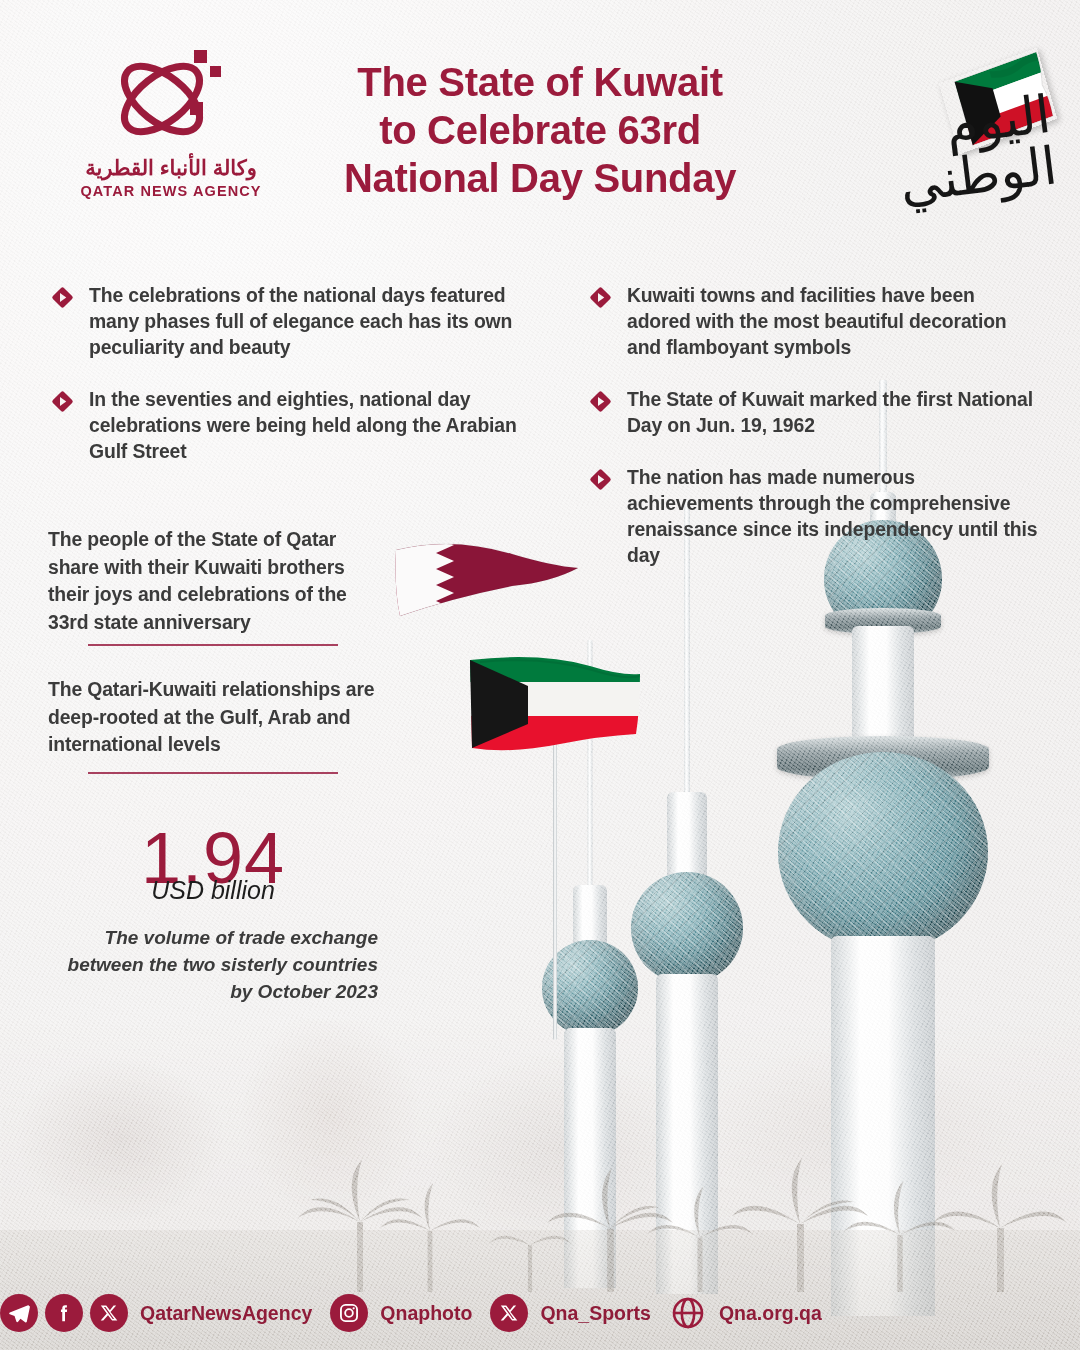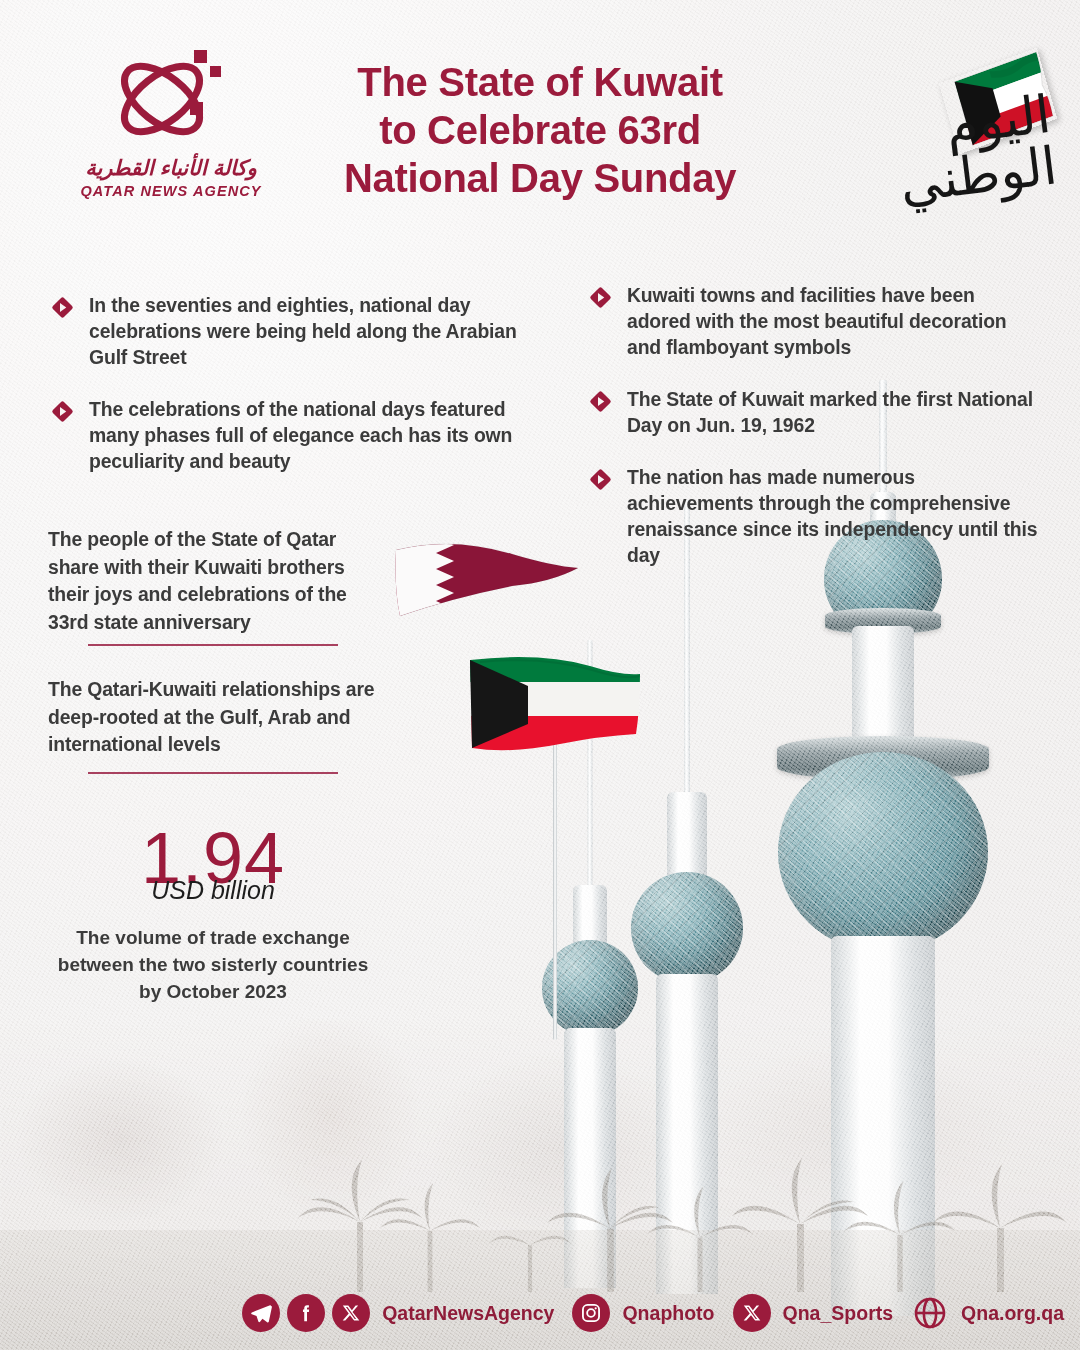--- a/index.html
+++ b/index.html
@@ -69,21 +69,21 @@
     background:linear-gradient(to bottom,#cfd6d8,#6b7b80 40%,#3e5257 75%,#8e9a9e);
     border-radius:50%/30%;
     box-shadow:0 2px 5px rgba(0,0,0,.25);
   }
   
   .flagpole{
     position:absolute;width:4px;border-radius:2px;
     background:linear-gradient(to right,#b9bfc2,#ffffff,#c7cdd0);
   }
   
-  .qna-logo{position:absolute;left:66px;top:44px;width:210px;text-align:center;font-style:italic;}
+  .qna-logo{position:absolute;left:66px;top:44px;width:210px;text-align:center;}
   .qna-mark{width:130px;height:110px;display:block;margin:0 auto;}
   .qna-ar{
     font-size:21px;color:#9B1B3C;font-weight:bold;margin-top:2px;letter-spacing:.5px;
     direction:rtl;
   }
   .qna-en{
     font-size:14.5px;color:#9B1B3C;font-weight:bold;letter-spacing:1.1px;margin-top:3px;
   }
   .title{
     position:absolute;left:300px;top:58px;width:480px;text-align:center;
@@ -118,27 +118,27 @@
   }
   .rule{position:absolute;height:2px;background:#A8415F;}
   .stat-num{
     position:absolute;text-align:center;color:#9B1B3C;font-weight:normal;
     font-size:72px;letter-spacing:1px;line-height:1;
   }
   .stat-unit{
     position:absolute;text-align:center;color:#1d1d1d;font-size:25px;line-height:1;font-style:italic;
   }
   .stat-desc{
-    position:absolute;text-align:center;color:#3b3b3b;font-weight:bold;
-    font-size:19px;line-height:1.42;
+    position:absolute;text-align:right;color:#3b3b3b;font-weight:bold;
+    font-size:19px;line-height:1.42;font-style:italic;
   }
   
   .footer{
-    position:absolute;left:0;right:16px;bottom:14px;height:46px;
-    display:flex;align-items:center;justify-content:flex-end;gap:0px;
+    position:absolute;left:0;right:0;bottom:14px;height:46px;
+    display:flex;align-items:center;justify-content:flex-start;gap:0px;
   }
   .sgroup{display:flex;align-items:center;gap:7px;margin-right:18px;}
   .sicon{
     width:38px;height:38px;border-radius:50%;background:#9B1B3C;
     display:flex;align-items:center;justify-content:center;flex:0 0 auto;
   }
   .sicon.hollow{background:transparent;}
   .shandle{
     font-size:19.5px;color:#8f1c39;font-weight:bold;margin-left:5px;white-space:nowrap;
   }
@@ -252,37 +252,37 @@
         <rect x="0" y="0" width="120" height="84" fill="url(#none)"></rect>
       </g>
       <path d="M18 4 L58 26 L58 60 L18 80 Z" fill="#111111"></path>
       <path d="M18 4 H118 Q118 28 114 42 Q118 58 116 80 H18 Z" fill="none" stroke="rgba(0,0,0,.10)" stroke-width="1"></path>
       <path d="M60 6 q18 8 34 2 q14 -5 24 -2 l0 8 q-12 -3 -24 2 q-16 6 -34 -2 Z" fill="rgba(0,0,0,.07)"></path>
     </svg>
     <div class="nd-calli">اليوم الوطني</div>
   </div>
 
   <div class="bullets" style="left:50px;top:282px;width:490px;">
+    <div class="bullet">
+      <span class="dia">
+        <svg viewBox="0 0 24 24" width="25" height="25">
+            <rect x="4.5" y="4.5" width="15" height="15" rx="2" transform="rotate(45 12 12)" fill="#9B1B3C"></rect>
+            <path d="M9.6 7.6 L15.6 12 L9.6 16.4 Z" fill="#f6f4f3"></path>
+          </svg>
+      </span>
+      <span class="bullet-text">The celebrations of the national days featured many phases full of elegance each has its own peculiarity and beauty</span>
+    </div>
     <div class="bullet" style="margin-top:10px">
       <span class="dia">
         <svg viewBox="0 0 24 24" width="25" height="25">
             <rect x="4.5" y="4.5" width="15" height="15" rx="2" transform="rotate(45 12 12)" fill="#9B1B3C"></rect>
             <path d="M9.6 7.6 L15.6 12 L9.6 16.4 Z" fill="#f6f4f3"></path>
           </svg>
       </span>
       <span class="bullet-text">In the seventies and eighties, national day celebrations were being held along the Arabian Gulf Street</span>
-    </div>
-    <div class="bullet">
-      <span class="dia">
-        <svg viewBox="0 0 24 24" width="25" height="25">
-            <rect x="4.5" y="4.5" width="15" height="15" rx="2" transform="rotate(45 12 12)" fill="#9B1B3C"></rect>
-            <path d="M9.6 7.6 L15.6 12 L9.6 16.4 Z" fill="#f6f4f3"></path>
-          </svg>
-      </span>
-      <span class="bullet-text">The celebrations of the national days featured many phases full of elegance each has its own peculiarity and beauty</span>
     </div>
   </div>
 
   <div class="bullets" style="left:588px;top:282px;width:450px;">
     <div class="bullet">
       <span class="dia">
         <svg viewBox="0 0 24 24" width="25" height="25">
             <rect x="4.5" y="4.5" width="15" height="15" rx="2" transform="rotate(45 12 12)" fill="#9B1B3C"></rect>
             <path d="M9.6 7.6 L15.6 12 L9.6 16.4 Z" fill="#f6f4f3"></path>
           </svg>

